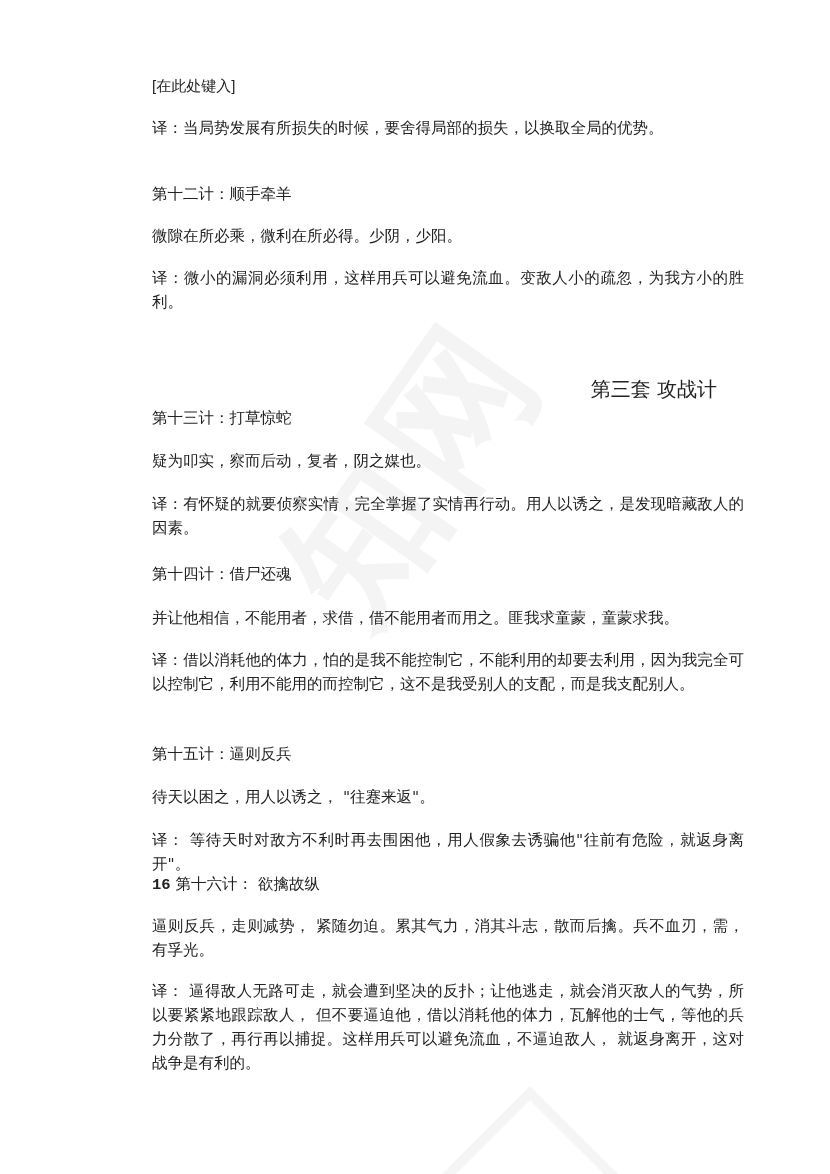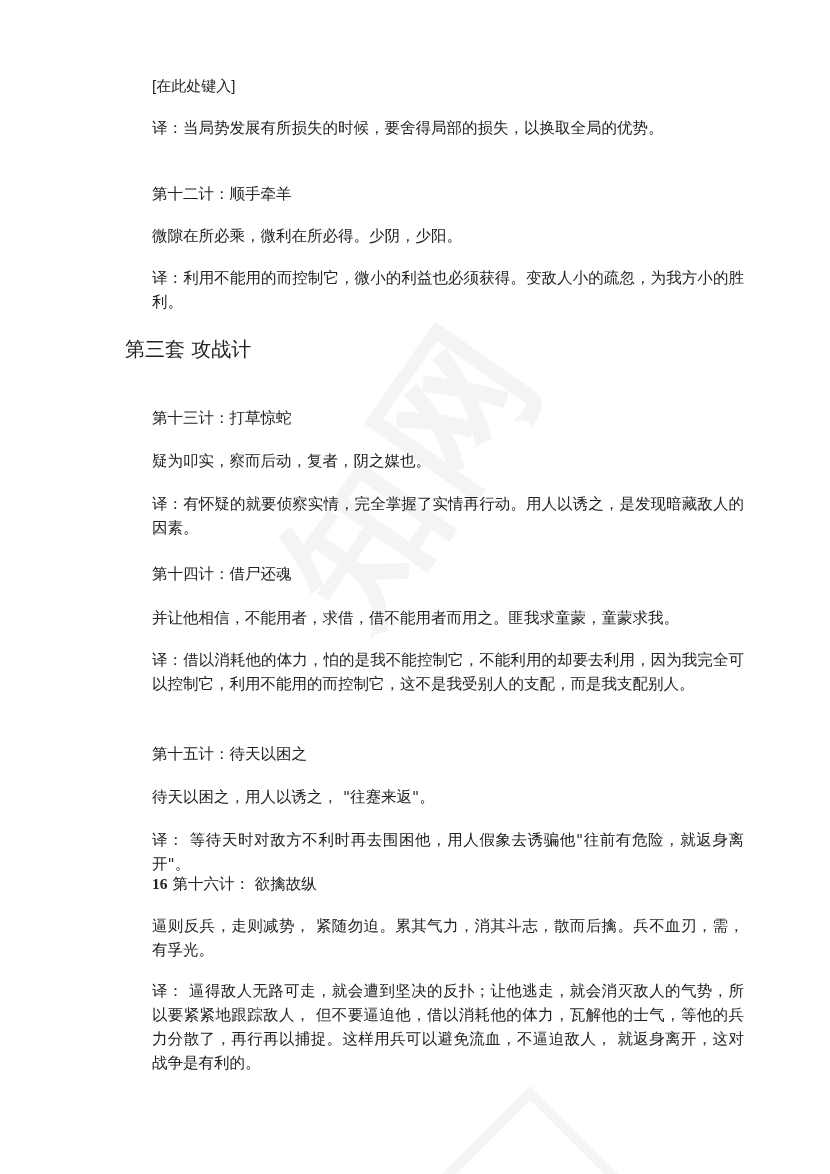--- a/index.html
+++ b/index.html
@@ -18,50 +18,51 @@
     position: absolute; left: 460px; top: 1115px; width: 120px; height: 120px;
     border: 10px solid rgba(0,0,0,0.04); transform: rotate(45deg); pointer-events: none;
   }
   .page { position: absolute; left: 125px; top: 0; width: 592px; }
   .p {
     position: absolute; left: 15px; width: 592px; font-size: 15.5px; line-height: 24px;
     margin: 12px; text-align: justify; white-space: normal;
   }
   .header-text { font-family: "Liberation Sans", "DejaVu Sans", sans-serif; font-size: 15px; }
   .section-title {
-    position: absolute; left: 0; width: 592px; text-align: left; font-size: 20px; line-height: 30px;
+    position: absolute; left: 0; width: 592px; text-align: right; font-size: 20px; line-height: 30px;
     color: #222;
+    margin-top: 40px;
   }
-  .num { font-family: Liberation Serif, serif; font-weight: bold; }
+  .num { font-family: Liberation Mono, monospace; font-weight: bold; }
 </style>
 </head>
 <body>
 
 <div class="watermark">知网</div>
 <div class="watermark2"></div>
 
 <div class="page">
   <p class="p header-text" style="top:62px">[在此处键入]</p>
   <p class="p" style="top:104px">译：当局势发展有所损失的时候，要舍得局部的损失，以换取全局的优势。</p>
 
   <p class="p" style="top:170px">第十二计：顺手牵羊</p>
   <p class="p" style="top:212px">微隙在所必乘，微利在所必得。少阴，少阳。</p>
-  <p class="p" style="top:254px">译：利用不能用的而控制它，微小的利益也必须获得。变敌人小的疏忽，为我方小的胜利。</p>
+  <p class="p" style="top:254px">译：微小的漏洞必须利用，这样用兵可以避免流血。变敌人小的疏忽，为我方小的胜利。</p>
 
   <div class="section-title" style="top:334px">第三套  攻战计</div>
 
   <p class="p" style="top:394px">第十三计：打草惊蛇</p>
   <p class="p" style="top:437px">疑为叩实，察而后动，复者，阴之媒也。</p>
   <p class="p" style="top:480px">译：有怀疑的就要侦察实情，完全掌握了实情再行动。用人以诱之，是发现暗藏敌人的因素。</p>
 
   <p class="p" style="top:550px">第十四计：借尸还魂</p>
   <p class="p" style="top:594px">并让他相信，不能用者，求借，借不能用者而用之。匪我求童蒙，童蒙求我。</p>
   <p class="p" style="top:636px">译：借以消耗他的体力，怕的是我不能控制它，不能利用的却要去利用，因为我完全可以控制它，利用不能用的而控制它，这不是我受别人的支配，而是我支配别人。</p>
 
-  <p class="p" style="top:730px">第十五计：待天以困之</p>
+  <p class="p" style="top:730px">第十五计：逼则反兵</p>
   <p class="p" style="top:773px">待天以困之，用人以诱之， "往蹇来返"。</p>
   <p class="p" style="top:816px">译： 等待天时对敌方不利时再去围困他，用人假象去诱骗他"往前有危险，就返身离开"。</p>
 
   <p class="p" style="top:860px">
     <span class="num">16</span>
     <span>第十六计：  欲擒故纵</span>
   </p>
   <p class="p" style="top:902px">逼则反兵，走则减势， 紧随勿迫。累其气力，消其斗志，散而后擒。兵不血刃，需，有孚光。</p>
   <p class="p" style="top:967px">译： 逼得敌人无路可走，就会遭到坚决的反扑；让他逃走，就会消灭敌人的气势，所以要紧紧地跟踪敌人， 但不要逼迫他，借以消耗他的体力，瓦解他的士气，等他的兵力分散了，再行再以捕捉。这样用兵可以避免流血，不逼迫敌人， 就返身离开，这对战争是有利的。</p>
 </div>

